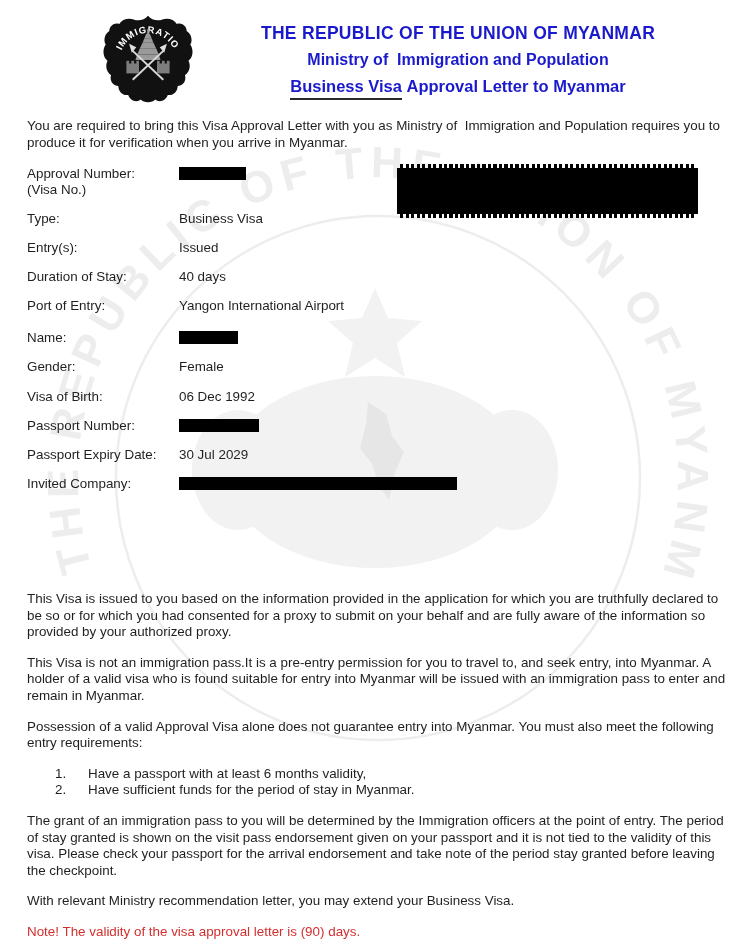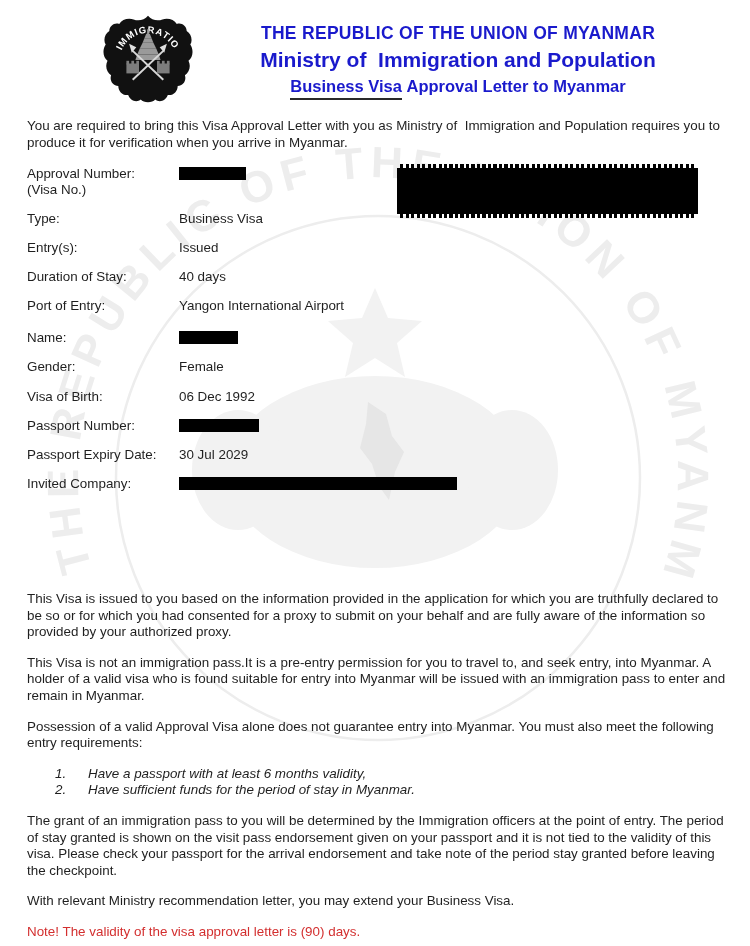--- a/index.html
+++ b/index.html
@@ -25,21 +25,21 @@
   .watermark{position:absolute;inset:0;pointer-events:none;}
   .wm-text{fill:var(--wm-gray);font-family:"Liberation Sans",sans-serif;font-weight:bold;font-size:44px;letter-spacing:7px;}
   .wm-ring{fill:none;stroke:var(--wm-gray);stroke-width:2.5px;}
   .wm-blob{fill:var(--wm-gray2);}
   .wm-map{fill:var(--wm-gray3);}
   
   .header{position:absolute;top:0;left:0;right:0;height:116px;}
   .emblem{position:absolute;left:103px;top:12px;width:90px;height:94px;}
   .titles{position:absolute;left:196px;right:30px;top:20px;text-align:center;color:var(--title-blue);font-weight:bold;}
   .title-1{font-size:17.5px;line-height:27px;letter-spacing:0.3px;}
-  .title-2{font-size:21px;line-height:26px;text-align:center;}
+  .title-2{font-size:16px;line-height:26px;text-align:center;}
   .title-3{font-size:16.5px;line-height:26px;}
   .u-black{border-bottom:2px solid #2a2a2a;padding-bottom:3px;}
   
   .intro{position:absolute;top:118px;left:27px;right:12px;font-size:13.4px;line-height:16.8px;}
   
   .fields{position:absolute;top:166px;left:27px;width:420px;}
   .field-row{display:flex;align-items:flex-start;margin-bottom:13.6px;font-size:13.4px;line-height:15.5px;min-height:15px;}
   .field-row.gap-before{margin-top:17px;}
   .field-label{width:152px;flex:0 0 152px;}
   .field-label .sub{display:block;}
@@ -50,21 +50,21 @@
   .barcode-redaction::before,.barcode-redaction::after{
     content:"";position:absolute;left:3px;right:3px;height:5px;
     background:repeating-linear-gradient(90deg,#000 0 3px,transparent 3px 5.5px);
   }
   .barcode-redaction::before{top:-4px;}
   .barcode-redaction::after{bottom:-4px;}
   
   .body-text{position:absolute;top:591px;left:27px;right:21px;font-size:13.4px;line-height:16.6px;}
   .body-text p{margin-bottom:14px;}
   .req-list{list-style:none;margin:0 0 14px 0;padding-left:61px;counter-reset:req;}
-  .req-list li{position:relative;counter-increment:req;font-style:italic;}
+  .req-list li{position:relative;counter-increment:req;}
   .req-list li::before{content:counter(req) ".";position:absolute;left:-33px;}
   .note{color:var(--note-red);margin-bottom:0;}
 </style>
 </head>
 <body>
 
 <div class="page">
 
   <svg class="watermark" viewBox="0 0 750 946" aria-hidden="true">
     <defs>

